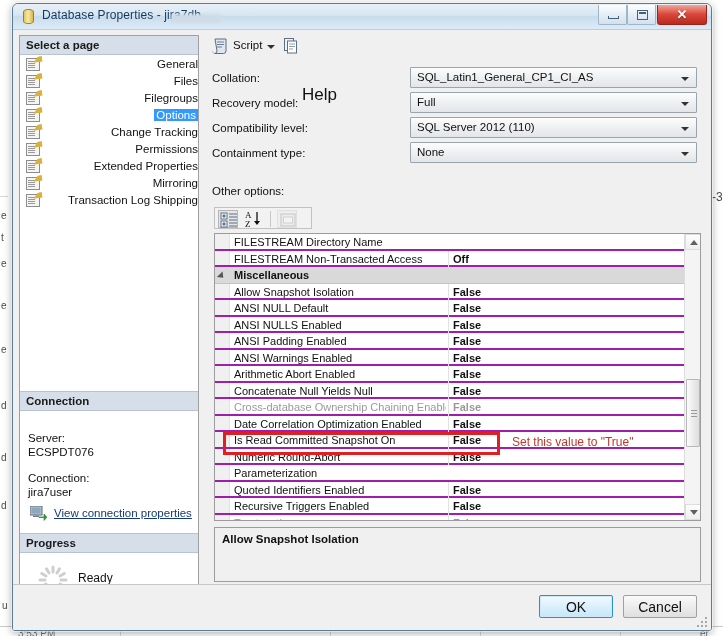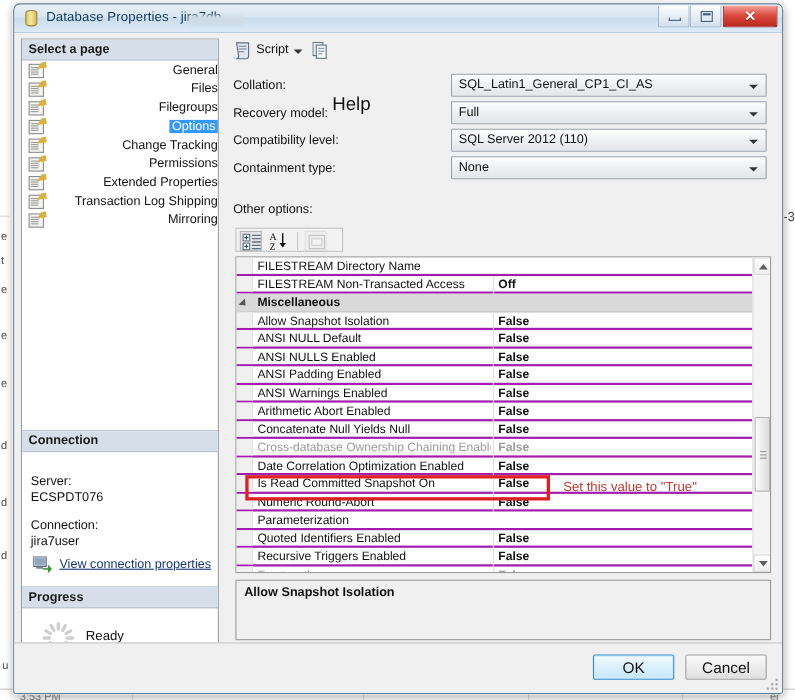--- a/index.html
+++ b/index.html
@@ -409,22 +409,22 @@
     <div id="leftpane">
       <div class="pane-header">Select a page</div>
       <div id="pagelist">
           <div class="page-item"><span class="pg-icon"></span><span class="pg-label">General</span></div>
           <div class="page-item"><span class="pg-icon"></span><span class="pg-label">Files</span></div>
           <div class="page-item"><span class="pg-icon"></span><span class="pg-label">Filegroups</span></div>
           <div class="page-item selected"><span class="pg-icon"></span><span class="pg-label">Options</span></div>
           <div class="page-item"><span class="pg-icon"></span><span class="pg-label">Change Tracking</span></div>
           <div class="page-item"><span class="pg-icon"></span><span class="pg-label">Permissions</span></div>
           <div class="page-item"><span class="pg-icon"></span><span class="pg-label">Extended Properties</span></div>
+          <div class="page-item"><span class="pg-icon"></span><span class="pg-label">Mirroring</span></div>
           <div class="page-item"><span class="pg-icon"></span><span class="pg-label">Transaction Log Shipping</span></div>
-          <div class="page-item"><span class="pg-icon"></span><span class="pg-label">Mirroring</span></div>
         </div>
 
       <div id="conn-section">
         <div class="pane-header">Connection</div>
         <div id="conn-body">
           <div class="lbl">Server:</div>
           <div class="val">ECSPDT076</div>
           <div class="lbl">Connection:</div>
           <div class="val">jira7user</div>
           <div id="conn-link-row">

